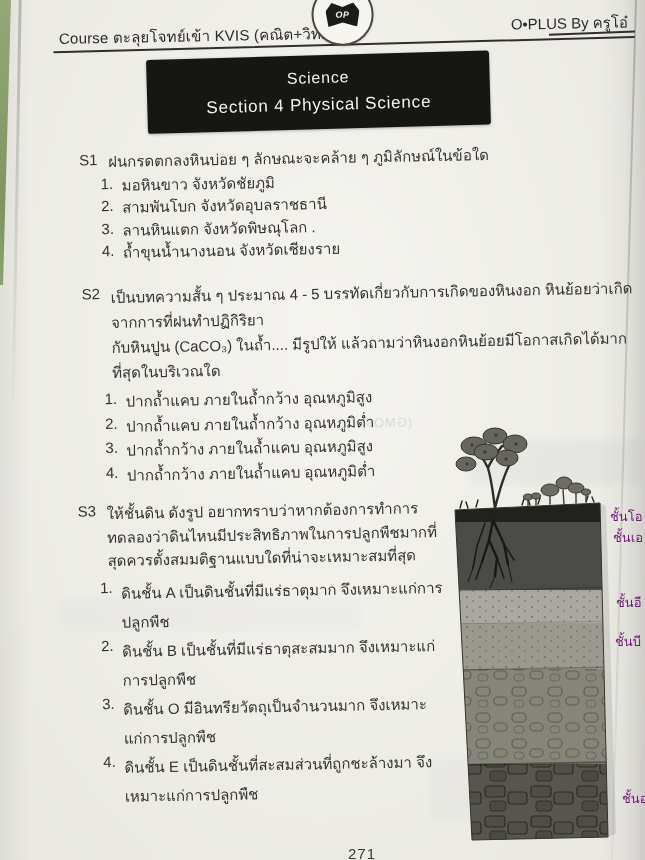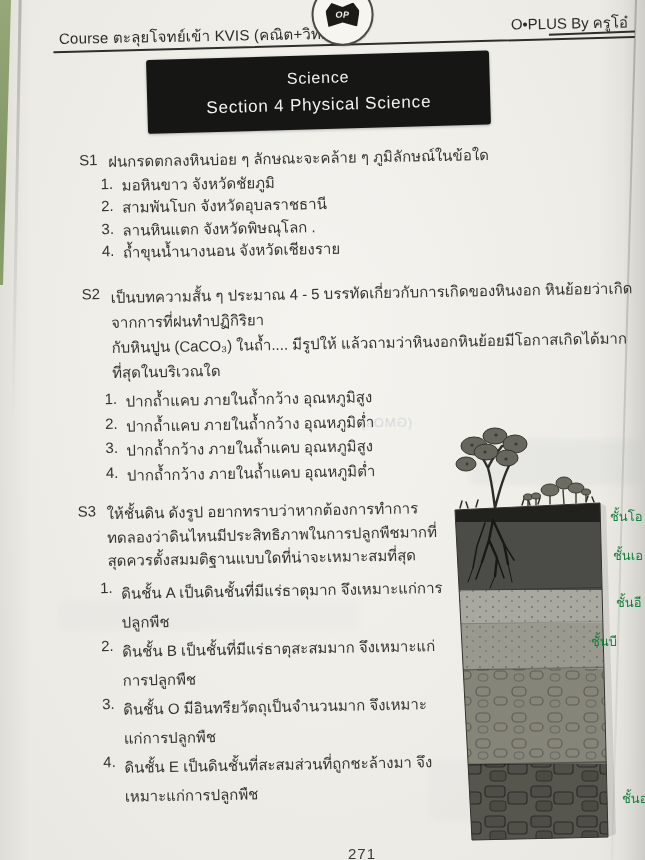--- a/index.html
+++ b/index.html
@@ -73,25 +73,25 @@
   #q-s2 .c-line{line-height:24.5px;}
   #q-s2 .choices{margin-top:5px;}
 
   #q-s3{left:76px;top:498px;width:372px;}
   #q-s3 .q-line{line-height:23.5px;}
   #q-s3 .c-line{line-height:29px;}
   #q-s3 .choices{margin-top:6px;}
 
   
   .soil-figure{position:absolute;left:438px;top:424px;width:206px;height:428px;}
-  .layer-label{position:absolute;font-size:13px;color:#15803d;white-space:nowrap;}
+  .layer-label{position:absolute;font-size:13px;color:#701a75;white-space:nowrap;}
   #lbl-o{left:610px;top:506px;}
-  #lbl-a{left:613px;top:545px;}
+  #lbl-a{left:613px;top:527px;}
   #lbl-e{left:616px;top:592px;}
-  #lbl-b{left:591px;top:631px;text-align:right;}
+  #lbl-b{left:615px;top:631px;text-align:right;}
   #lbl-c{left:651px;top:708px;}
   #lbl-r{left:622px;top:788px;}
 
   .page-number{position:absolute;left:348px;top:845px;font-size:15px;color:#3b3a37;letter-spacing:1px;}
 </style>
 </head>
 <body>
 
 <div class="page-vignette"></div>
 <div class="green-edge"></div>

